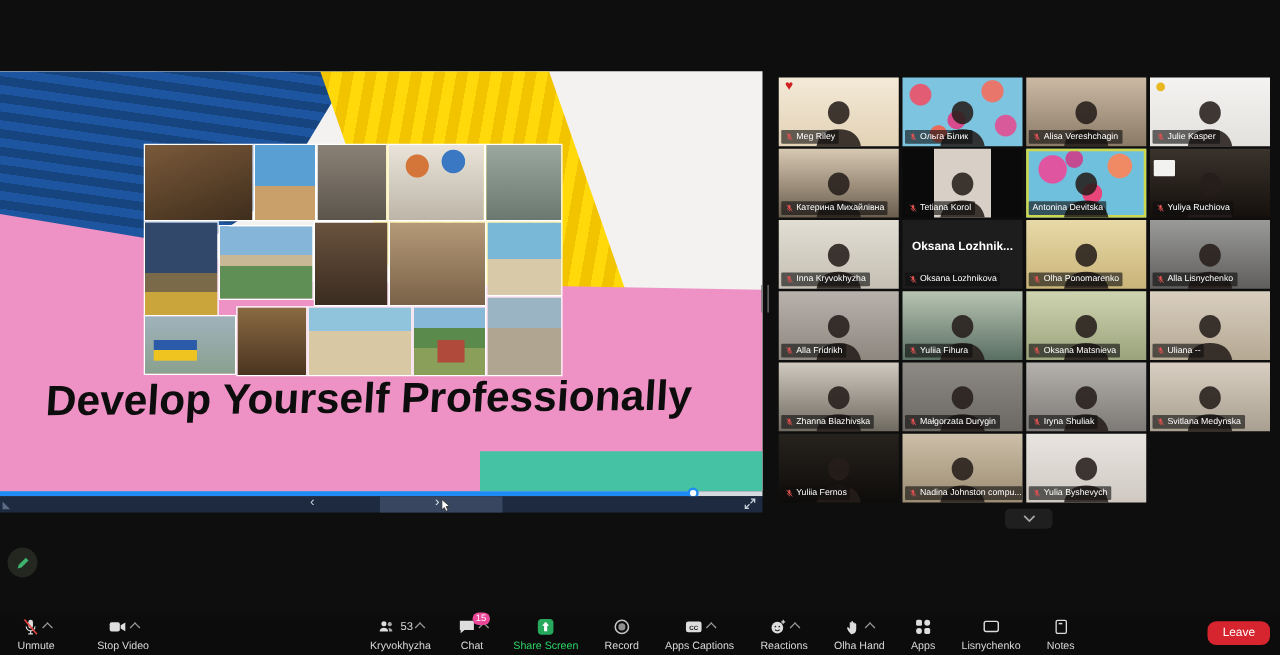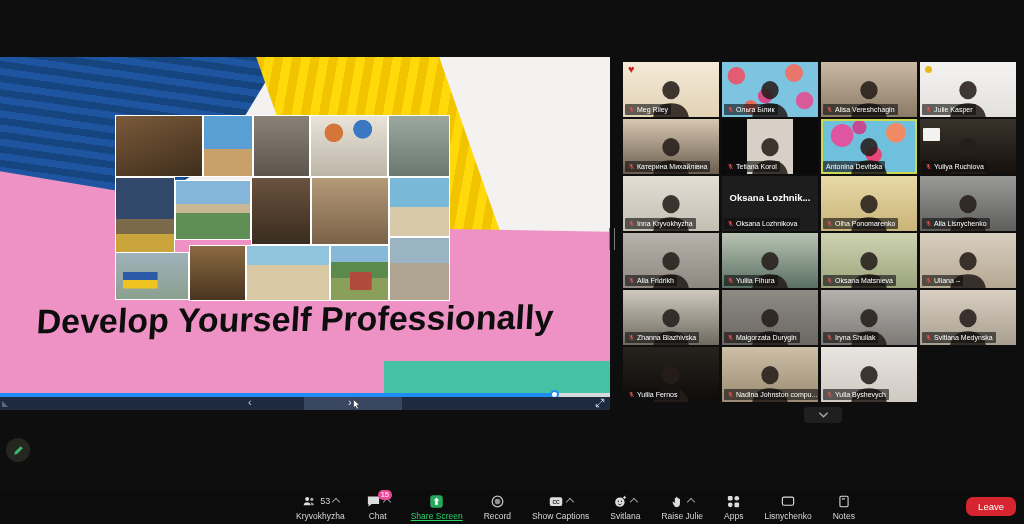--- a/index.html
+++ b/index.html
@@ -120,21 +120,21 @@
   #divider-handle{position:absolute;left:609px;top:228px;width:4px;height:22px;
      border-left:1.5px solid #7a7a7a;border-right:1.5px solid #7a7a7a;}
 
   
   #toolbar{position:absolute;left:0;bottom:0;width:1024px;height:34px;background:#0c0c0c;}
   .tb-left{position:absolute;left:14px;top:4px;display:flex;gap:34px;}
   .tb-center{position:absolute;left:296px;top:4px;display:flex;gap:21px;}
   .tb-item{display:flex;flex-direction:column;align-items:center;position:relative;}
   .ic-row{display:flex;align-items:flex-start;gap:3px;height:16px;}
   .tb-label{font-size:8.5px;color:#d8d8d8;white-space:nowrap;margin-top:1px;}
-  .tb-label.green{color:#2bd467;text-decoration:underline;}
+  .tb-label.green{color:#2bd467;}
   .caret{width:5px;height:5px;border-top:1.3px solid #9a9a9a;border-right:1.3px solid #9a9a9a;
      transform:rotate(-45deg);margin-top:5px;}
   .tb-count{font-size:9px;color:#d8d8d8;margin-top:2px;}
   .tb-badge{position:absolute;top:-4px;left:12px;background:#ec4899;color:#fff;font-size:7.5px;
      padding:0 3px;border-radius:7px;line-height:10px;}
   #leave-btn{position:absolute;right:8px;top:7px;background:#d6252e;color:#fff;border:none;
      font-size:9.5px;padding:4px 12px;border-radius:7px;font-family:inherit;}
 </style>
 </head>
 <body>
@@ -511,20 +511,43 @@
 
 <div id="divider-handle"></div>
 
 <div id="gallery-more">
   <svg width="11" height="8" viewBox="0 0 24 16">
     <path d="M3 3l9 9 9-9" stroke="#aaa" stroke-width="3" fill="none"></path>
   </svg>
 </div>
 
 <div id="toolbar">
+  <div class="tb-left">
+    <div class="tb-item">
+      <span class="ic-row">
+        <svg width="15" height="15" viewBox="0 0 24 24">
+          <path d="M12 3a3 3 0 0 1 3 3v5a3 3 0 0 1-6 0V6a3 3 0 0 1 3-3z" fill="#ddd"></path>
+          <path d="M6.5 11.5a5.5 5.5 0 0 0 11 0M12 17v4M9 21h6" stroke="#ddd" stroke-width="1.6" fill="none"></path>
+          <line x1="4" y1="2.5" x2="20" y2="21.5" stroke="#e0443f" stroke-width="2.2"></line>
+        </svg>
+        <span class="caret"></span>
+      </span>
+      <span class="tb-label">Unmute</span>
+    </div>
+    <div class="tb-item">
+      <span class="ic-row">
+        <svg width="16" height="15" viewBox="0 0 24 24">
+          <rect x="2" y="6" width="13" height="12" rx="2.5" fill="#ddd"></rect>
+          <path d="M16 10l6-3.5v11L16 14z" fill="#ddd"></path>
+        </svg>
+        <span class="caret"></span>
+      </span>
+      <span class="tb-label">Stop Video</span>
+    </div>
+  </div>
 
   <div class="tb-center">
     <div class="tb-item">
       <span class="ic-row">
         <svg width="16" height="15" viewBox="0 0 24 24">
           <circle cx="9" cy="8" r="3.2" fill="#ddd"></circle>
           <path d="M3.5 18c0-3 2.5-5 5.5-5s5.5 2 5.5 5z" fill="#ddd"></path>
           <circle cx="16.5" cy="8.5" r="2.6" fill="#aaa"></circle>
           <path d="M15 13.5c2.8 0 4.8 1.9 4.8 4.5h-4.2" fill="#aaa"></path>
         </svg>
@@ -562,43 +585,43 @@
       <span class="tb-label">Record</span>
     </div>
     <div class="tb-item">
       <span class="ic-row">
         <svg width="16" height="15" viewBox="0 0 24 24">
           <rect x="2" y="5" width="20" height="14" rx="3" fill="#ddd"></rect>
           <text x="12" y="15.5" font-size="8" font-weight="bold" text-anchor="middle" fill="#1a1a1a">CC</text>
         </svg>
         <span class="caret"></span>
       </span>
-      <span class="tb-label">Show Captions</span>
+      <span class="tb-label">Apps Captions</span>
     </div>
     <div class="tb-item">
       <span class="ic-row">
         <svg width="15" height="15" viewBox="0 0 24 24">
           <circle cx="11" cy="13" r="7.5" fill="#ddd"></circle>
           <circle cx="8.5" cy="11.5" r="1.1" fill="#222"></circle>
           <circle cx="13.5" cy="11.5" r="1.1" fill="#222"></circle>
           <path d="M8 15.5c1.8 2 4.2 2 6 0" stroke="#222" fill="none" stroke-width="1.3"></path>
           <path d="M18.5 3v5M16 5.5h5" stroke="#ddd" stroke-width="1.5"></path>
         </svg>
         <span class="caret"></span>
       </span>
-      <span class="tb-label">Svitlana</span>
+      <span class="tb-label">Reactions</span>
     </div>
     <div class="tb-item">
       <span class="ic-row">
         <svg width="14" height="15" viewBox="0 0 24 24">
           <path d="M8.5 22c-2.6-2-4.6-5-5.6-8-.4-1.2 1.2-2 2-1l1.6 2V6.8c0-1.5 2.1-1.5 2.2 0V5c0-1.5 2.2-1.5 2.3 0v1.6c0-1.4 2.2-1.4 2.2.1V8c.2-1.3 2.2-1.2 2.2.3V15c0 4.2-2.1 7-7 7z" fill="#ddd"></path>
         </svg>
         <span class="caret"></span>
       </span>
-      <span class="tb-label">Raise Julie</span>
+      <span class="tb-label">Olha Hand</span>
     </div>
     <div class="tb-item">
       <span class="ic-row">
         <svg width="15" height="15" viewBox="0 0 24 24" fill="#ddd">
           <rect x="3" y="3" width="7.5" height="7.5" rx="2"></rect>
           <rect x="13.5" y="3" width="7.5" height="7.5" rx="3.7"></rect>
           <rect x="3" y="13.5" width="7.5" height="7.5" rx="3.7"></rect>
           <rect x="13.5" y="13.5" width="7.5" height="7.5" rx="2"></rect>
         </svg>
       </span>

